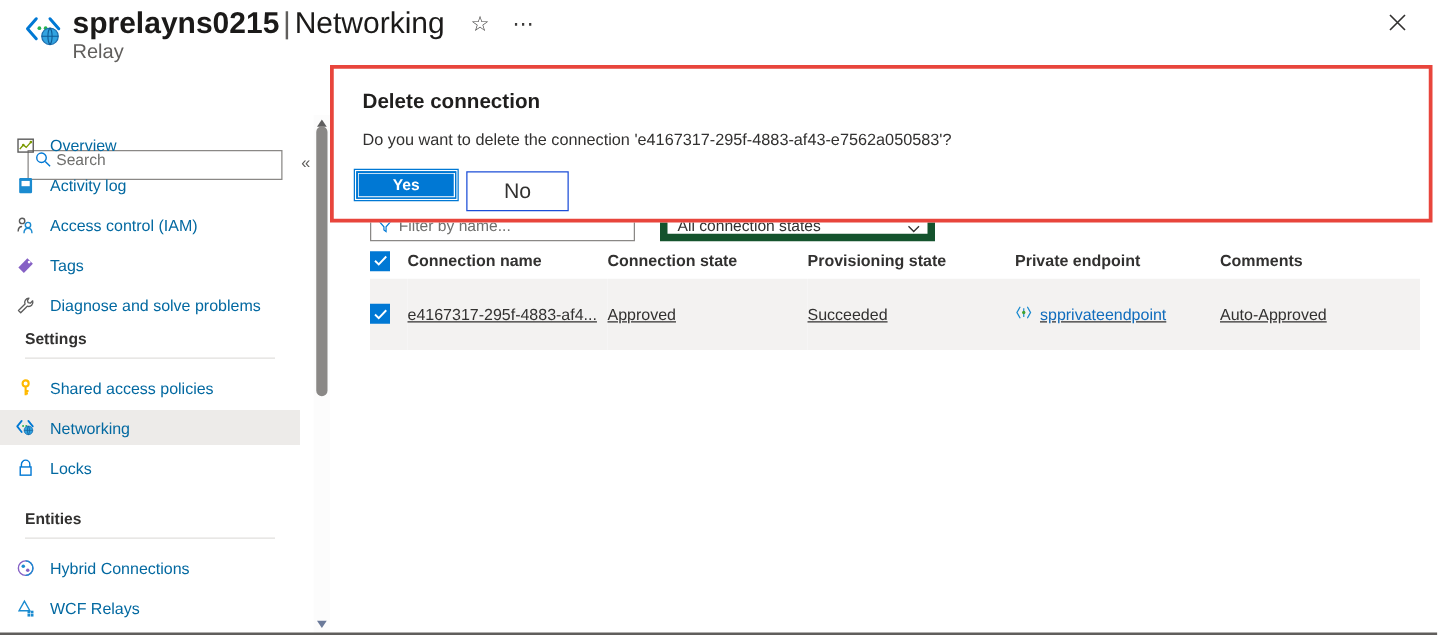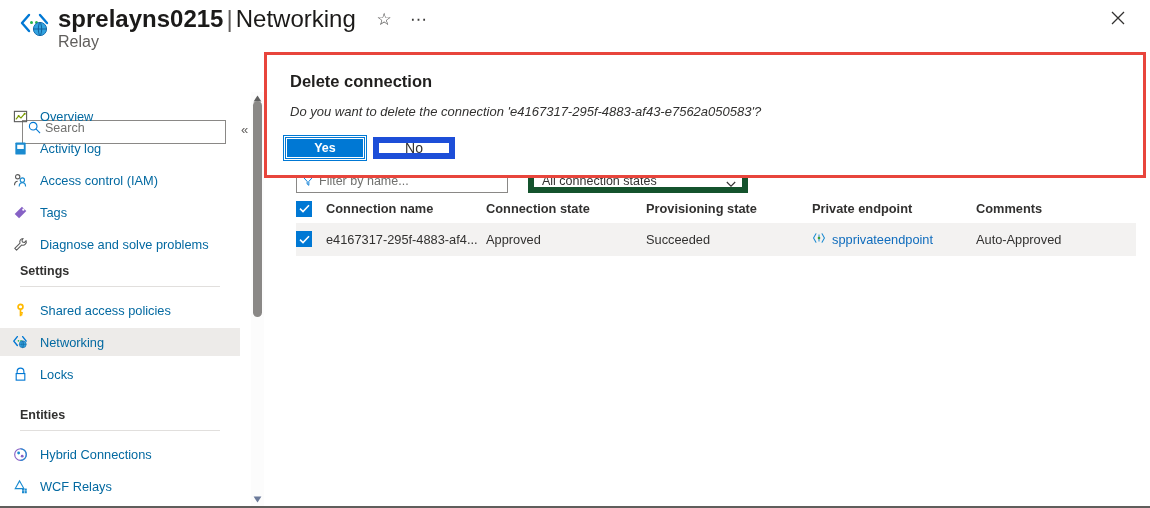--- a/index.html
+++ b/index.html
@@ -57,46 +57,46 @@
                  background:#fff; display:flex; align-items:center; }
   .filter-name .fico { width:22px; display:flex; align-items:center; justify-content:center; }
   .filter-name span { font-size:12.5px; color:#70706e; }
   .filter-state { position:absolute; left:232px; top:0; width:220px; height:25px; border:6px solid #14532d;
                   background:#fff; display:flex; align-items:flex-start; padding:0 6px 0 8px; cursor:pointer; }
   .filter-state span.lbl { font-size:12.5px; color:#323130; flex:1; }
 
   table.conns { position:absolute; left:296px; top:196px; width:840px; border-collapse:collapse; }
   table.conns th { font-size:12.8px; font-weight:600; color:#323130; text-align:left;
                    padding:4px 0 6px 0; white-space:nowrap; }
-  table.conns td { font-size:12.8px; color:#323130; padding:8px 0; white-space:nowrap; }
+  table.conns td { font-size:12.8px; color:#323130; padding:20px 0; white-space:nowrap;text-decoration:underline; }
   table.conns tr.datarow { background:#f3f2f1; }
   th.cb, td.cb { width:30px; padding-left:4px; }
   .col-name  { width:160px; }
   .col-state { width:160px; }
   .col-prov  { width:166px; }
   .col-pe    { width:164px; }
 
   .chk { width:16px; height:16px; background:#0078d4; display:inline-flex;
          align-items:center; justify-content:center; cursor:pointer; vertical-align:middle; }
   .chk svg { display:block; }
   .pe-cell { display:flex; align-items:center; gap:6px; }
   .pe-link { color:#0f6cbd; cursor:pointer; font-size:12.8px; }
 
   
   .redbox { position:absolute; left:264px; top:52px; width:882px; height:126px;
             border:3px solid #e8453c; background:#ffffff; }
   .dlg-title { position:absolute; left:290px; top:72px; font-size:16.5px; font-weight:700; color:#201f1e; }
-  .dlg-text  { position:absolute; left:290px; top:104px; font-size:13px; color:#323130;font-style:italic; }
+  .dlg-text  { position:absolute; left:290px; top:104px; font-size:13px; color:#323130; }
   .btn-yes { position:absolute; left:285px; top:137px; width:80px; height:22px; background:#0078d4;
              border:1px solid #0078d4; outline:1px solid #0078d4; outline-offset:1px;
              box-shadow: inset 0 0 0 1px #ffffff;
              color:#fff; font-size:12.5px; font-weight:600; font-family:inherit;
              display:flex; align-items:center; justify-content:center; cursor:pointer; }
-  .btn-no  { position:absolute; left:373px; top:137px; width:82px; height:22px; background:#fff;
-             border:6px solid #1d4ed8; color:#323130; font-size:14px; font-family:inherit;
+  .btn-no  { position:absolute; left:373px; top:137px; width:82px; height:32px; background:#fff;
+             border:1px solid #1d4ed8; color:#323130; font-size:17px; font-family:inherit;
              display:flex; align-items:center; justify-content:center; cursor:pointer; }
 
   .bottom-rule { position:absolute; left:0; top:506px; width:1150px; height:2px; background:#605e5c; }
 </style>
 </head>
 <body>
 
 <div id="page">
 
   <div class="hdr-icon">

